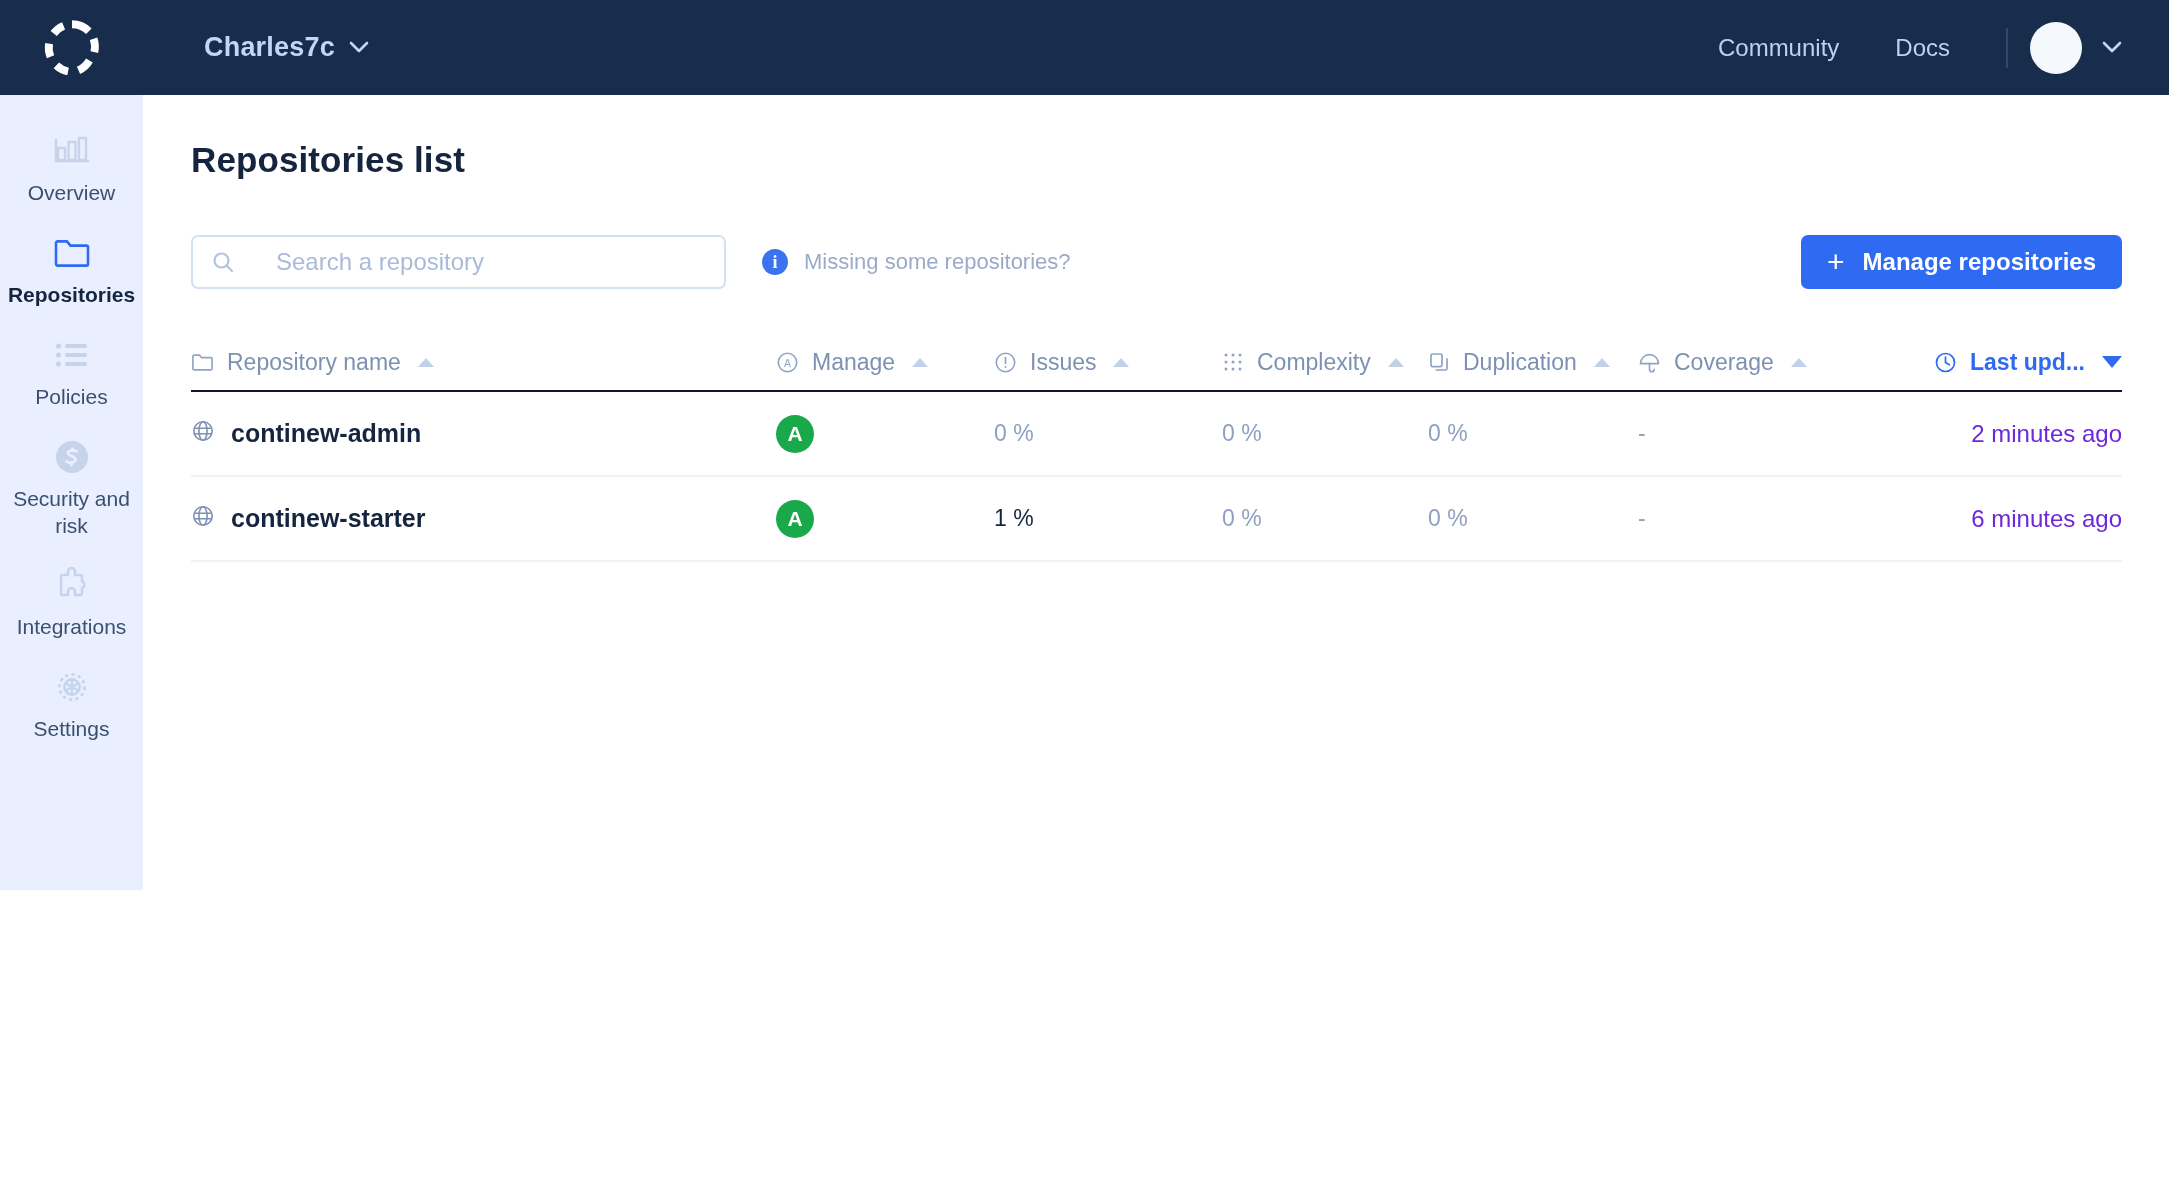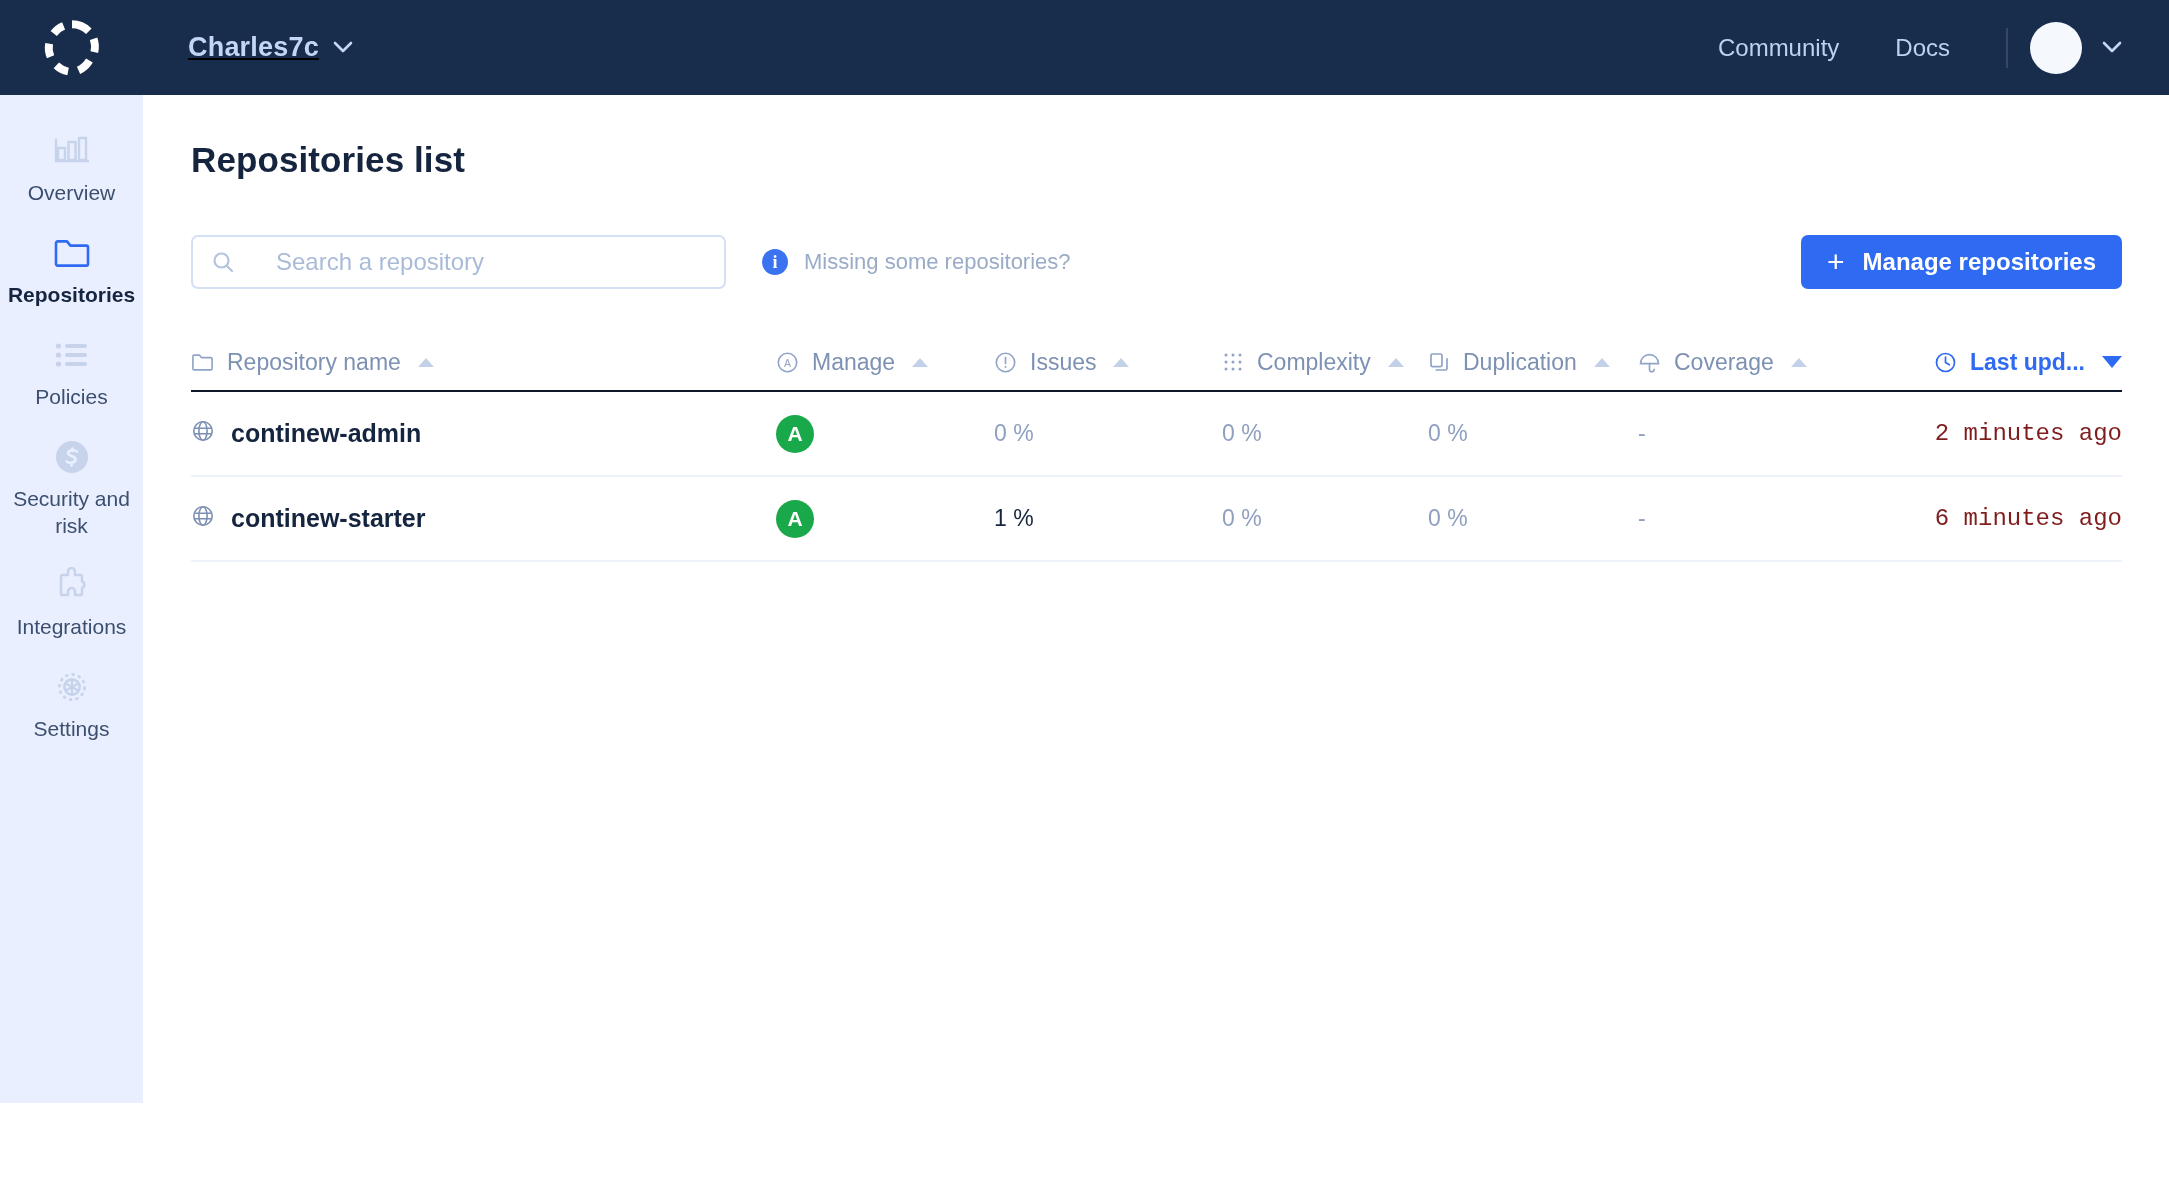--- a/index.html
+++ b/index.html
@@ -17,21 +17,21 @@
     background: #182c4c;
     display: flex; align-items: center;
   }
   .logo-wrap {
     width: 143px; height: 95px;
     display: flex; align-items: center; justify-content: center;
   }
   .logo { width: 58px; height: 58px; display: block; }
   .org-switcher {
     display: flex; align-items: center; gap: 14px;
-    margin-left: 45px; cursor: pointer; text-decoration: underline;
+    margin-left: 61px; cursor: pointer;
   }
   .org-name {
     color: #c4d6f5; font-size: 27px; font-weight: bold;
     letter-spacing: .2px;
   }
   .chev { display: block; }
   .topbar-right {
     margin-left: auto; display: flex; align-items: center;
     padding-right: 47px; gap: 0;
   }
@@ -45,21 +45,21 @@
   }
   .avatar {
     width: 52px; height: 52px; border-radius: 50%;
     background: #f5f8fd; display: block; cursor: pointer;
   }
   .avatar-chev { margin-left: 20px; cursor: pointer; }
 
   
   .sidebar {
     position: absolute; top: 95px; left: 0;
-    width: 143px; height: 1008px;
+    width: 143px; height: 795px;
     background: #e9efff;
     padding-top: 22px;
     display: flex; flex-direction: column; align-items: center;
   }
   .side-item {
     width: 143px; padding: 14px 6px 12px;
     display: flex; flex-direction: column; align-items: center;
     gap: 9px; cursor: pointer;
   }
   .side-icon { height: 40px; display: flex; align-items: center; justify-content: center; }
@@ -166,21 +166,21 @@
   }
   .grade-badge {
     width: 38px; height: 38px; border-radius: 50%;
     background: #1aa94a; color: #fff;
     font-size: 21px; font-weight: bold;
     display: flex; align-items: center; justify-content: center;
   }
   .metric { font-size: 23px; color: #8f9fc0; }
   .metric.dark { color: #16253f; }
   .dash { font-size: 23px; color: #8f9fc0; }
-  .updated { font-size: 24px; color: #7f1d1d; font-family: Liberation Mono, monospace; }
+  .updated { font-size: 24px; color: #6d28d9; }
 </style>
 </head>
 <body>
 
 <div class="topbar">
   <div class="logo-wrap">
     <svg class="logo" viewBox="0 0 40 40">
       <g fill="none" stroke="#ffffff" stroke-width="5.4" stroke-linecap="butt">
         <path d="M20 3.6 A16.4 16.4 0 0 1 31.6 8.4"></path>
         <path d="M34.9 13.6 A16.4 16.4 0 0 1 35.4 22.8"></path>

